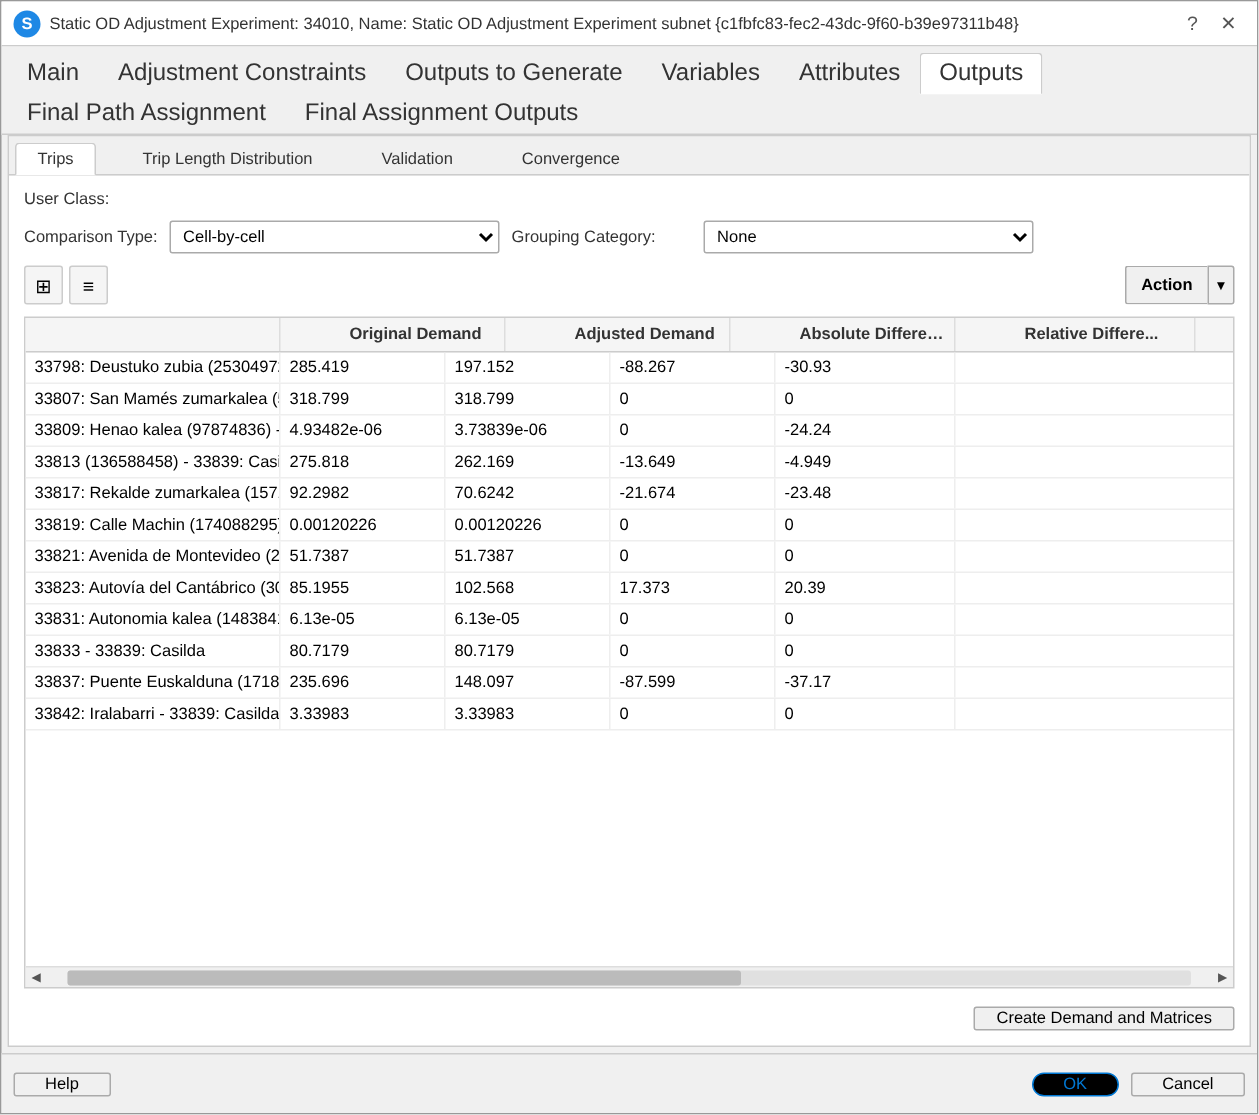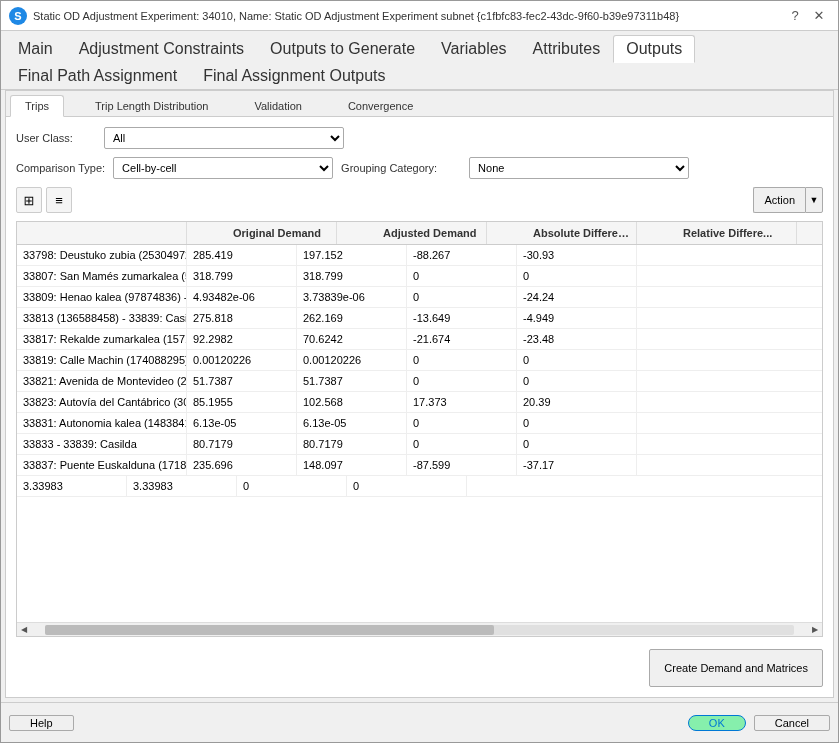--- a/index.html
+++ b/index.html
@@ -30,21 +30,21 @@
     .filter-label { font-size: 11px; color: #333; min-width: 80px; }
     .filter-select { height: 22px; border: 1px solid #aaa; border-radius: 2px; font-size: 11px; padding: 0 4px; background: #fff; min-width: 120px; }
     .filter-select-wide { min-width: 240px; }
     .filter-select-medium { min-width: 220px; }
     
     .toolbar { display: flex; justify-content: space-between; align-items: center; }
     .toolbar-left { display: flex; gap: 4px; }
     .toolbar-btn { width: 26px; height: 26px; border: 1px solid #ccc; background: #f5f5f5; cursor: pointer; display: flex; align-items: center; justify-content: center; border-radius: 2px; font-size: 13px; }
     
     .action-btn-wrapper { display: flex; }
-    .action-btn { height: 26px; padding: 0 10px; border: 1px solid #aaa; background: #f0f0f0; cursor: pointer; font-size: 11px; border-radius: 2px 0 0 2px; border-right: none; }
+    .action-btn { height: 26px; padding: 0 10px; border: 1px solid #aaa; background: #f0f0f0; cursor: pointer; font-size: 11px; border-radius: 2px 0 0 2px; border-right: none; font-weight: bold; }
     .action-dropdown { width: 18px; height: 26px; border: 1px solid #aaa; background: #f0f0f0; cursor: pointer; border-radius: 0 2px 2px 0; display: flex; align-items: center; justify-content: center; font-size: 9px; }
     
     .table-container { flex: 1; overflow: hidden; border: 1px solid #ccc; display: flex; flex-direction: column; }
     
     .table-header { display: flex; background: #f5f5f5; border-bottom: 1px solid #ccc; font-size: 11px; font-weight: 600; color: #333; flex-shrink: 0; gap: 40px; }
     .table-header .col { padding: 5px 6px; border-right: 1px solid #ddd; overflow: hidden; text-overflow: ellipsis; white-space: nowrap; }
     
     .table-scroll { flex: 1; overflow-y: auto; overflow-x: auto; }
     .table-scroll::-webkit-scrollbar { width: 12px; height: 12px; }
     .table-scroll::-webkit-scrollbar-track { background: #f0f0f0; }
@@ -58,27 +58,27 @@
     .col-adj { width: 110px; min-width: 110px; }
     .col-abs { width: 110px; min-width: 110px; }
     .col-rel { width: 120px; min-width: 120px; }
     
     .scrollbar-area { height: 14px; border-top: 1px solid #ddd; background: #f0f0f0; display: flex; align-items: center; }
     .h-scrollbar { flex: 1; height: 10px; background: #e0e0e0; margin: 2px 14px; border-radius: 2px; position: relative; }
     .h-scrollbar-thumb { width: 60%; height: 100%; background: #bbb; border-radius: 2px; margin-left: 0; }
     .scroll-arrow { width: 14px; height: 14px; display: flex; align-items: center; justify-content: center; font-size: 8px; cursor: pointer; color: #555; }
     
     .bottom-action { display: flex; justify-content: flex-end; padding: 4px 0 0 0; }
-    .create-btn { height: 38px; padding: 0 14px; border: 1px solid #aaa; background: #f0f0f0; cursor: pointer; font-size: 11px; border-radius: 2px; }
+    .create-btn { height: 16px; padding: 0 14px; border: 1px solid #aaa; background: #f0f0f0; cursor: pointer; font-size: 11px; border-radius: 2px; }
     
     .footer { display: flex; justify-content: space-between; align-items: center; padding: 6px 8px; border-top: 1px solid #ccc; background: #f0f0f0; height: 40px; }
     .footer-left { display: flex; gap: 8px; }
     .footer-right { display: flex; gap: 8px; }
     .footer-btn { height: 16px; padding: 0 20px; border: 1px solid #aaa; background: #f0f0f0; cursor: pointer; font-size: 11px; border-radius: 2px; }
-    .footer-btn.primary { background: #86efac; border-color: #0078d4; color: #0078d4; border-radius: 13px; }
+    .footer-btn.primary { background: #000000; border-color: #0078d4; color: #0078d4; border-radius: 13px; }
   </style>
 </head>
 <body>
 
 <div class="window">
 
   <div class="title-bar">
     <div class="title-bar-left">
       <div class="title-icon">
           <span>S</span>
@@ -108,23 +108,20 @@
         <div class="sub-tab active">Trips</div>
         <div class="sub-tab">Trip Length Distribution</div>
         <div class="sub-tab">Validation</div>
         <div class="sub-tab">Convergence</div>
       </div>
 
     <div class="inner-content">
 
       <div class="filter-row">
         <span class="filter-label">User Class:</span>
-        <select class="filter-select filter-select-wide">
-          <option>All</option>
-        </select>
       </div>
 
       <div class="filter-row">
         <span class="filter-label">Comparison Type:</span>
         <select class="filter-select filter-select-medium">
           <option>Cell-by-cell</option>
         </select>
         <span class="filter-label" style="min-width:120px;">Grouping Category:</span>
         <select class="filter-select filter-select-medium">
           <option>None</option>
@@ -230,20 +227,21 @@
               <div class="col col-rel">0</div>
             </div>
             <div class="table-row">
               <div class="col col-od">33837: Puente Euskalduna (171880890) - 33839: Casilda</div>
               <div class="col col-orig">235.696</div>
               <div class="col col-adj">148.097</div>
               <div class="col col-abs">-87.599</div>
               <div class="col col-rel">-37.17</div>
             </div>
             <div class="table-row">
+              <div class="col col-od">33842: Iralabarri - 33839: Casilda</div>
               <div class="col col-orig">3.33983</div>
               <div class="col col-adj">3.33983</div>
               <div class="col col-abs">0</div>
               <div class="col col-rel">0</div>
             </div>
           </div>
         <div class="scrollbar-area">
           <span class="scroll-arrow">◀</span>
           <div class="h-scrollbar">
             <div class="h-scrollbar-thumb"></div>

